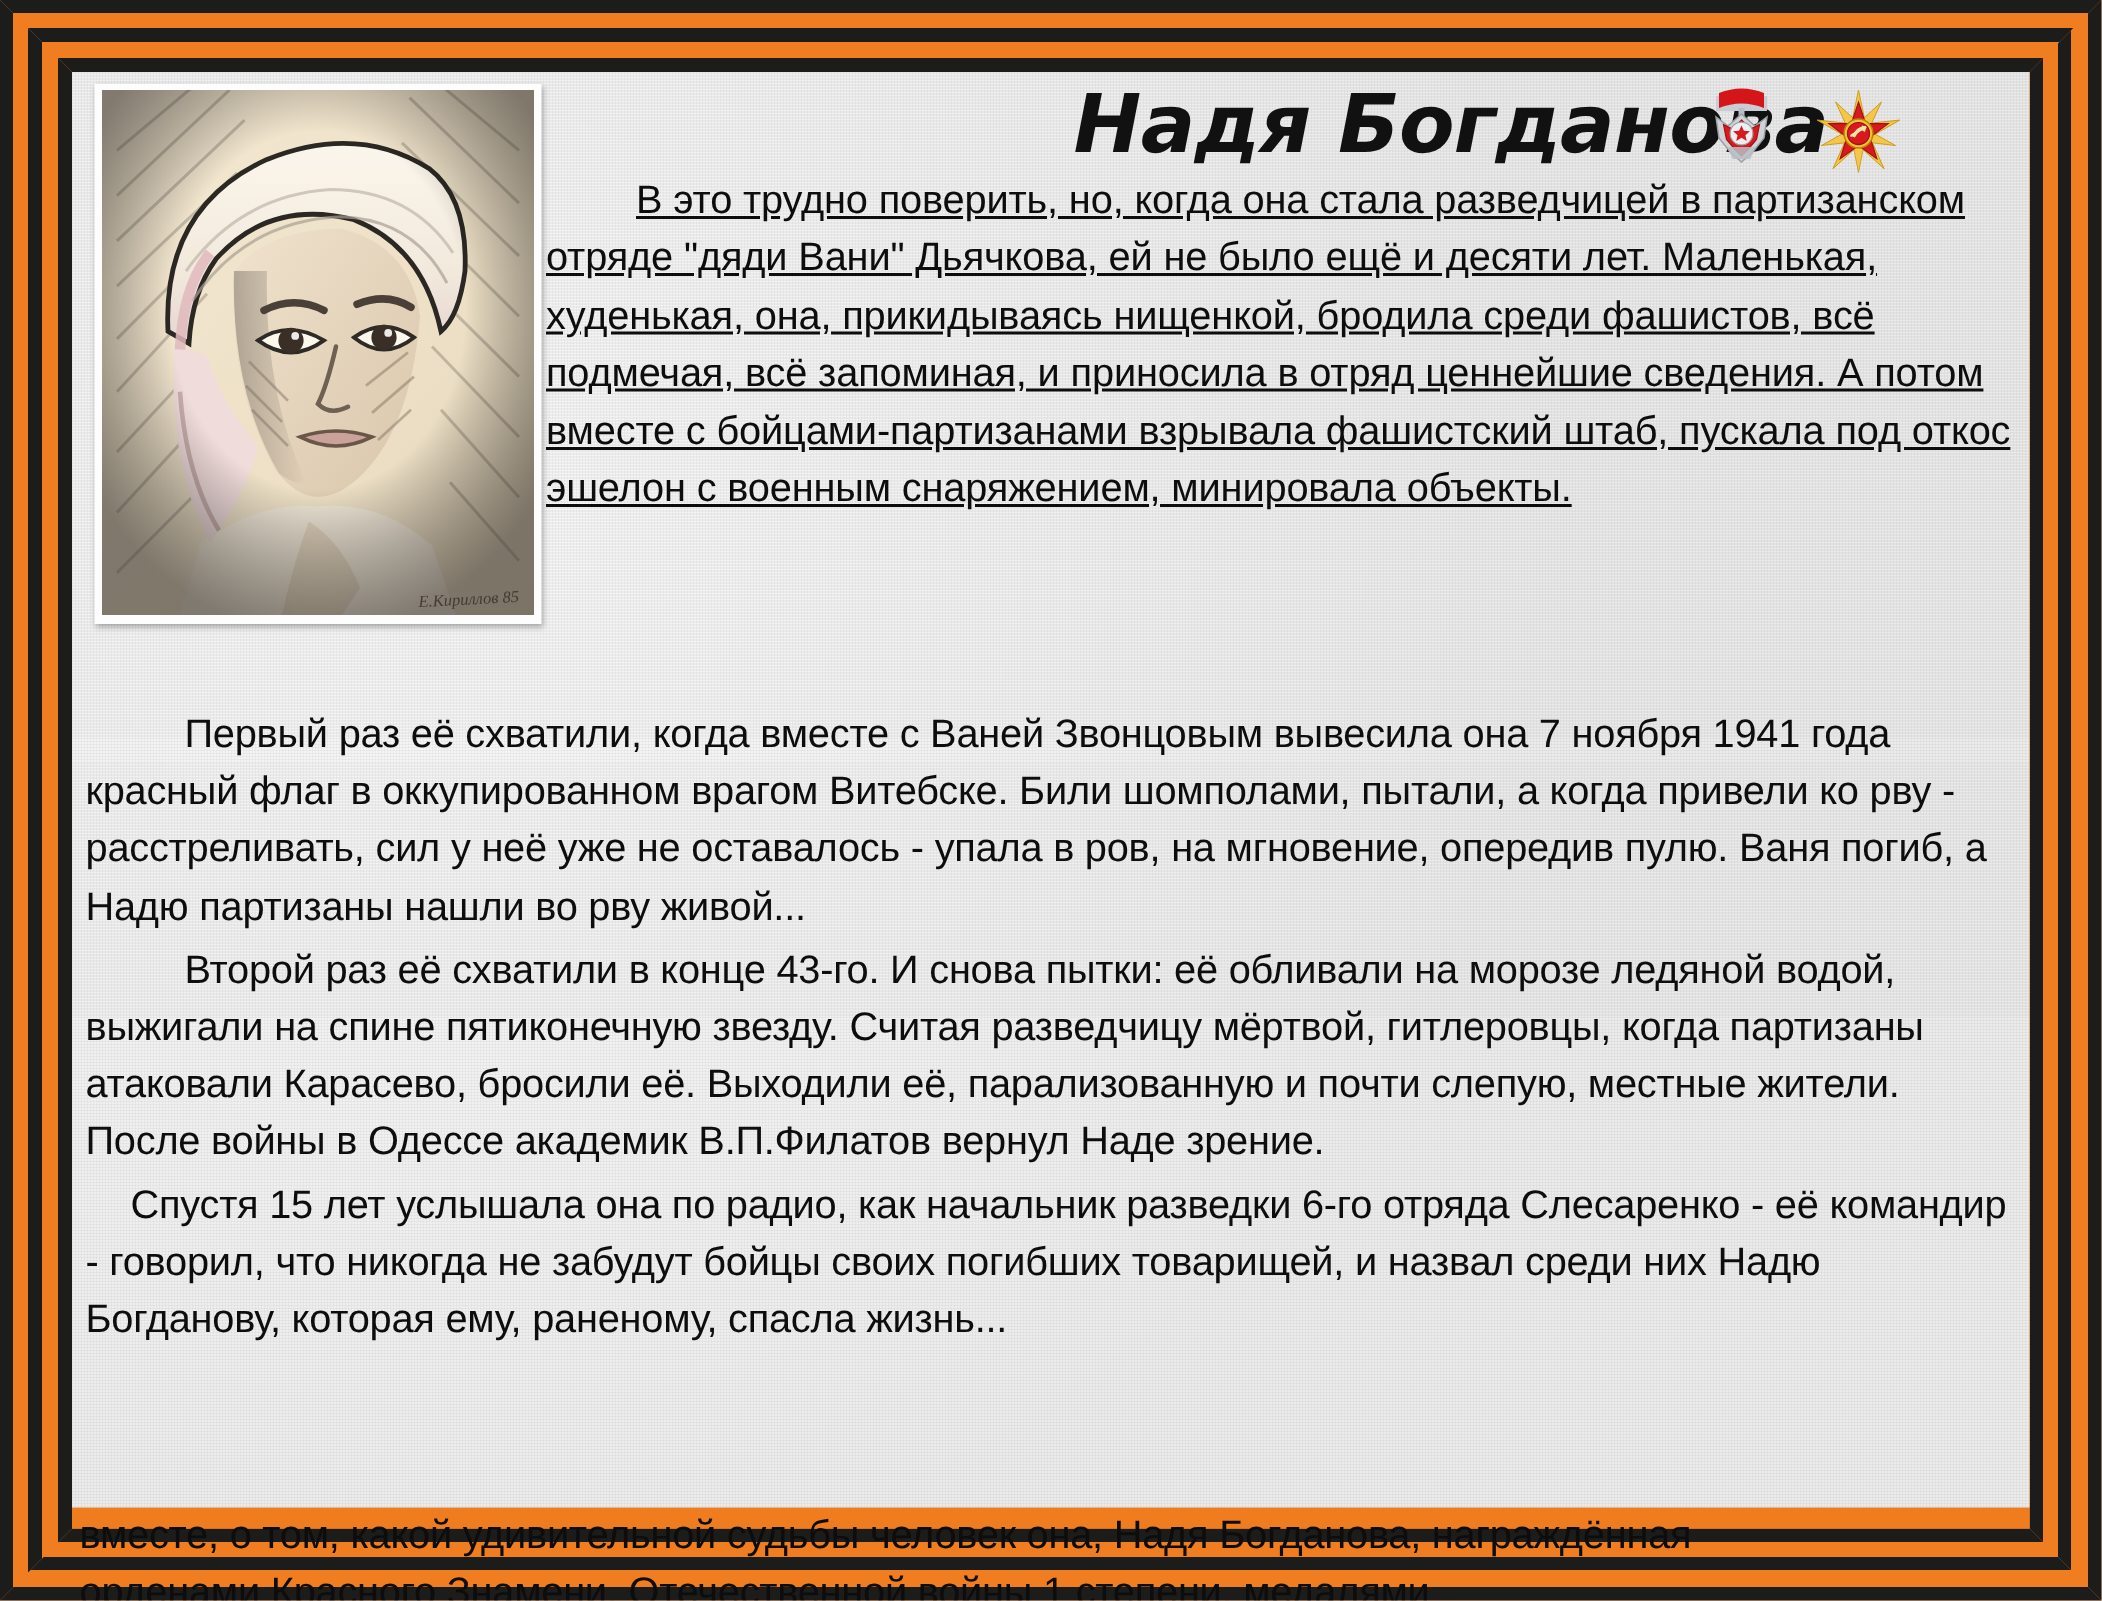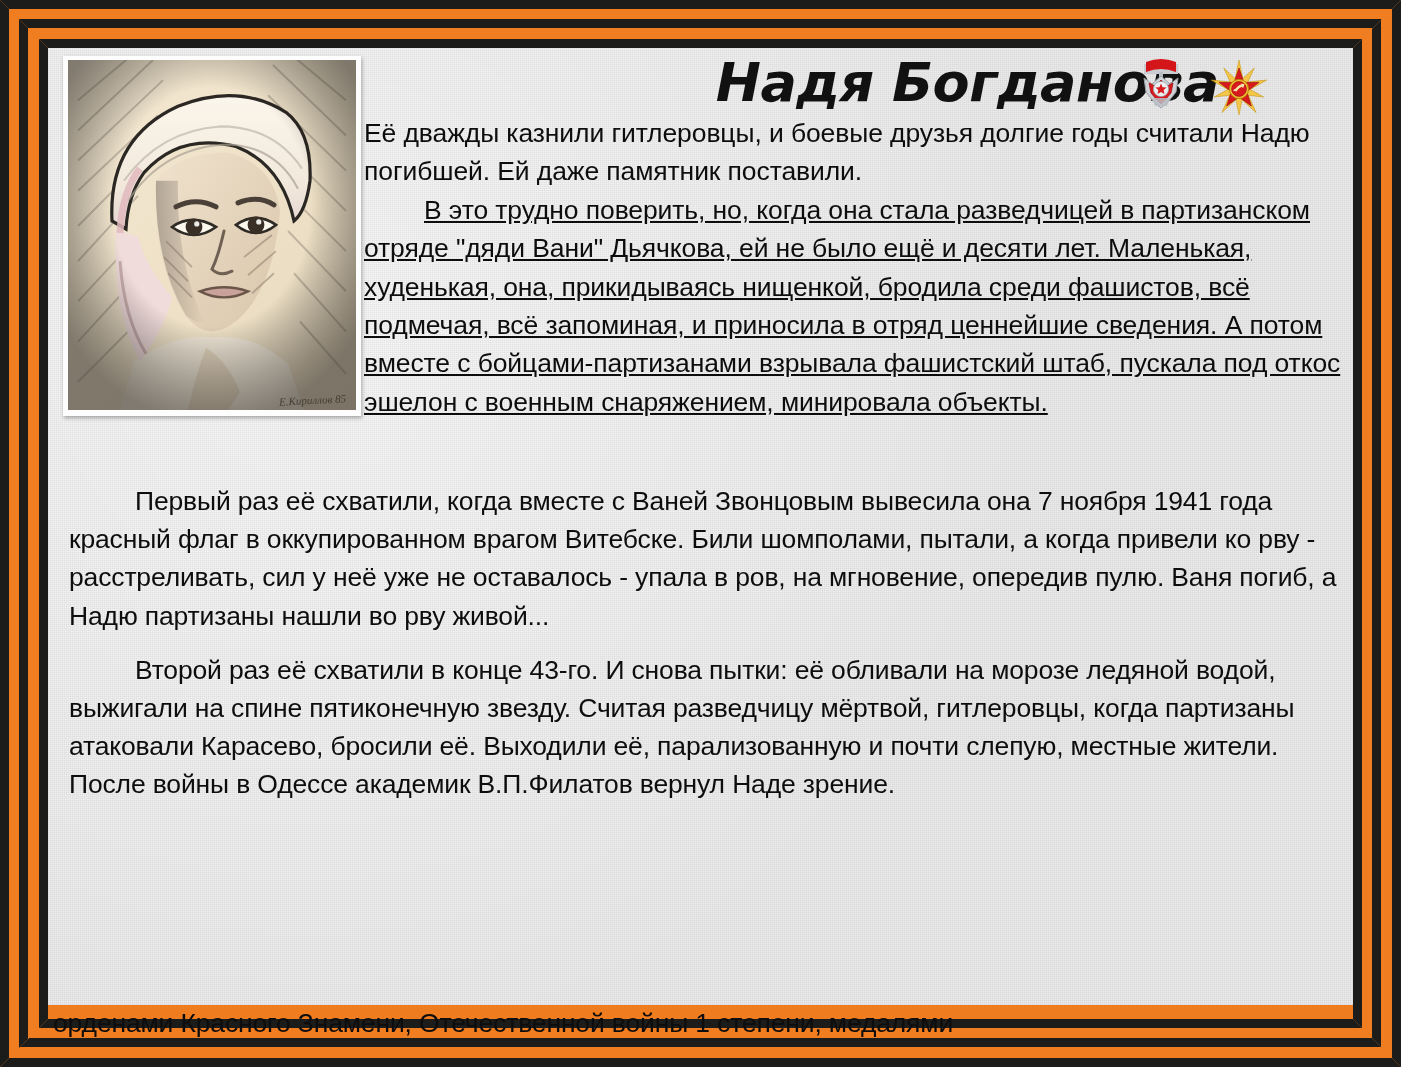--- a/index.html
+++ b/index.html
@@ -111,21 +111,21 @@
     font-size:26.5px;line-height:38.4px;color:#0d0d0d;
     font-weight:400;letter-spacing:-.1px;
   }
   .col-text p{margin:0;}
   .col-text p.ind{text-indent:60px;text-decoration:underline;}
 
   .wide-text{
     position:absolute;left:5px;top:418px;width:1300px;
     font-size:26.5px;line-height:38.2px;color:#0d0d0d;letter-spacing:-.15px;
   }
-  .wide-text p{margin:16px;}
+  .wide-text p{margin:4px;}
   .wide-text p.ind{text-indent:66px;}
   .wide-text p.ind-sm{text-indent:30px;}
   .wide-text p.gap{margin-top:36px;}
 
   
   .overflow-text{
     position:absolute;left:53px;top:1004px;width:1300px;
     font-size:26.5px;line-height:38.2px;color:#0d0d0d;letter-spacing:-.15px;
     z-index:5;pointer-events:none;
   }
@@ -268,29 +268,30 @@
                 <path d="M2.4 -5.4 l3 1 -1.2 3.4 -2.2-1.4 Z" fill="#f5e5a8"></path>
                 <path d="M-4.8 1.4 L4.4 -4.4" stroke="#f5e5a8" stroke-width="1.6" stroke-linecap="round" fill="none"></path>
               </g>
             </svg>
           </div>
 
         </div>
       </div>
 
       <div class="col-text">
-        <p>Её дважды казнили гитлеровцы, и боевые друзья долгие годы считали Надю   погибшей. Ей даже памятник поставили.</p>
         <p class="ind">В это трудно поверить, но, когда она стала разведчицей в партизанском отряде "дяди Вани" Дьячкова, ей не было ещё и десяти лет. Маленькая, худенькая, она, прикидываясь нищенкой, бродила среди фашистов, всё подмечая, всё запоминая, и приносила в отряд ценнейшие сведения. А потом вместе с бойцами-партизанами взрывала фашистский штаб, пускала под откос эшелон с военным снаряжением, минировала объекты.</p>
       </div>
 
       <div class="wide-text">
         <p class="ind">Первый раз её схватили, когда вместе с Ваней Звонцовым вывесила она 7 ноября 1941 года красный флаг в оккупированном врагом Витебске. Били шомполами, пытали, а когда привели ко рву - расстреливать, сил у неё уже не оставалось - упала в ров, на мгновение, опередив пулю. Ваня погиб, а Надю партизаны нашли во рву живой...</p>
         <p class="ind">Второй раз её схватили в конце 43-го. И снова пытки: её обливали на морозе ледяной водой, выжигали на спине пятиконечную звезду. Считая разведчицу мёртвой, гитлеровцы, когда партизаны атаковали Карасево, бросили её. Выходили её, парализованную и почти слепую, местные жители. После войны в Одессе академик В.П.Филатов вернул Наде зрение.</p>
+        <p class="ind-sm">Спустя 15 лет услышала она по радио, как начальник разведки 6-го отряда Слесаренко - её командир - говорил, что никогда не забудут бойцы своих погибших товарищей, и назвал среди них Надю Богданову, которая ему, раненому, спасла жизнь...</p>
       </div>
 
     </div>
   </div>
 
   <div class="overflow-text">
+    <p>вместе, о том, какой удивительной судьбы человек она, Надя Богданова, награждённая</p>
     <p>орденами Красного Знамени, Отечественной войны 1 степени, медалями</p>
   </div>
 
 </div>
 
 </body></html>

